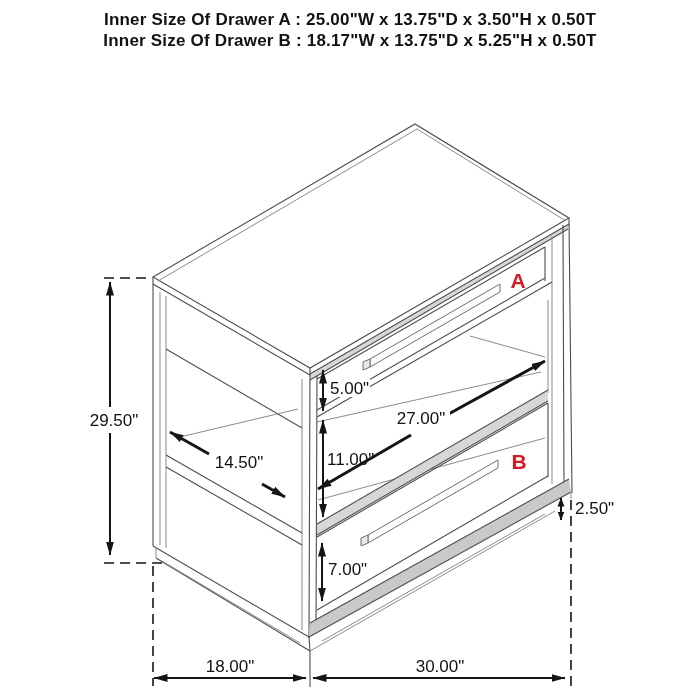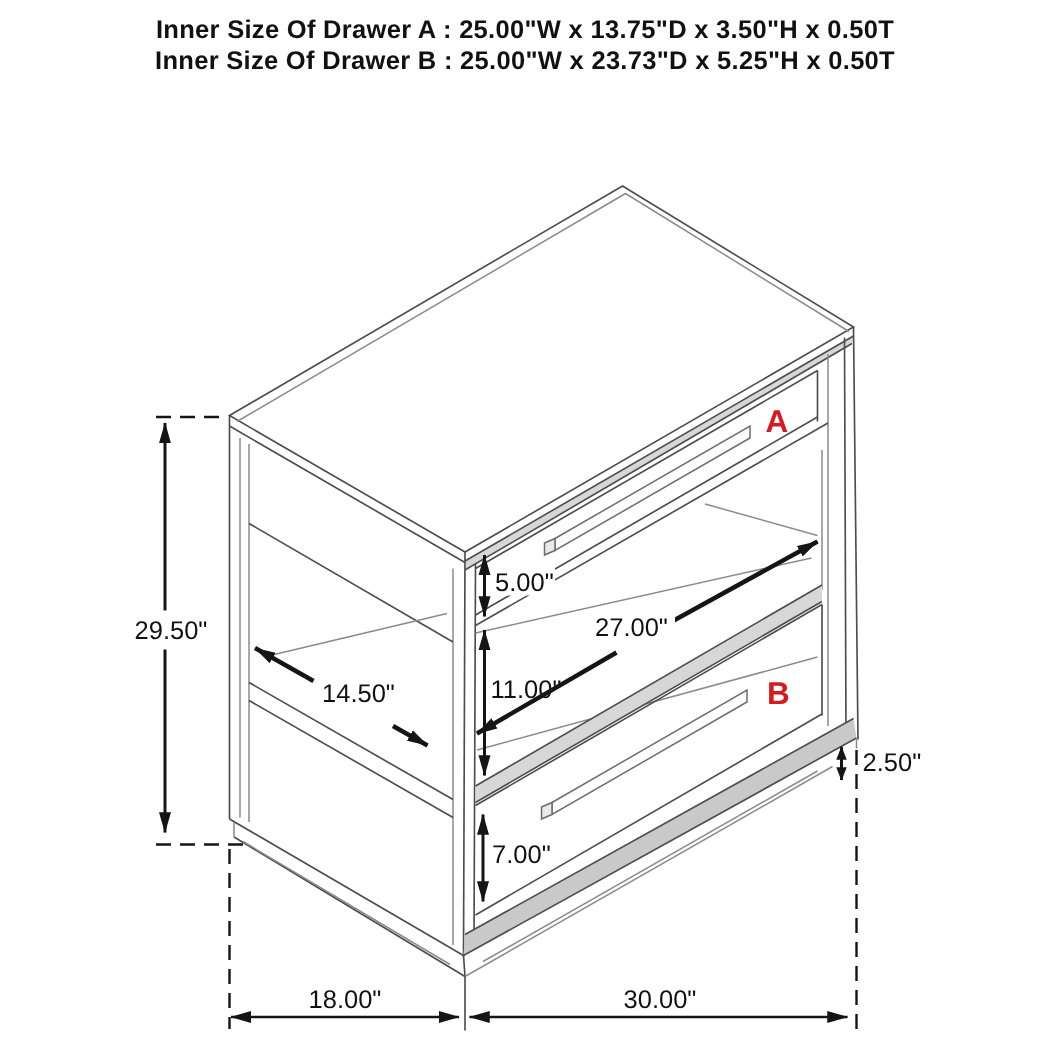--- a/index.html
+++ b/index.html
@@ -21,21 +21,21 @@
   .red{font-family:"Liberation Sans",sans-serif;font-size:21px;font-weight:bold;}
   .mask{fill:#ffffff;stroke:none;}
   .handle{fill:#fdfdfd;stroke:#6e6e6e;stroke-width:1;}
   .handlecap{fill:#e8e8e8;stroke:#6e6e6e;stroke-width:1;}
 </style>
 </head>
 <body>
 
 <div id="stage">
   <div class="hdr" id="hdr1">Inner Size Of Drawer A : 25.00"W x 13.75"D x 3.50"H x 0.50T</div>
-  <div class="hdr" id="hdr2">Inner Size Of Drawer B : 25.00"W x 23.73"D x 5.25"H x 0.50T</div>
+  <div class="hdr" id="hdr2">Inner Size Of Drawer B : 18.17"W x 13.75"D x 5.25"H x 0.50T</div>
 
   <svg width="700" height="700" viewBox="0 0 700 700">
     <defs>
       <marker id="arr" markerWidth="16" markerHeight="12" refX="13.5" refY="5" orient="auto-start-reverse" markerUnits="userSpaceOnUse">
         <path d="M0,1 L14,5 L0,9 z" fill="#151515"></path>
       </marker>
       <marker id="arrS" markerWidth="11" markerHeight="10" refX="8.5" refY="4.5" orient="auto-start-reverse" markerUnits="userSpaceOnUse">
         <path d="M0,1 L9,4.5 L0,8 z" fill="#151515"></path>
       </marker>
     </defs>

